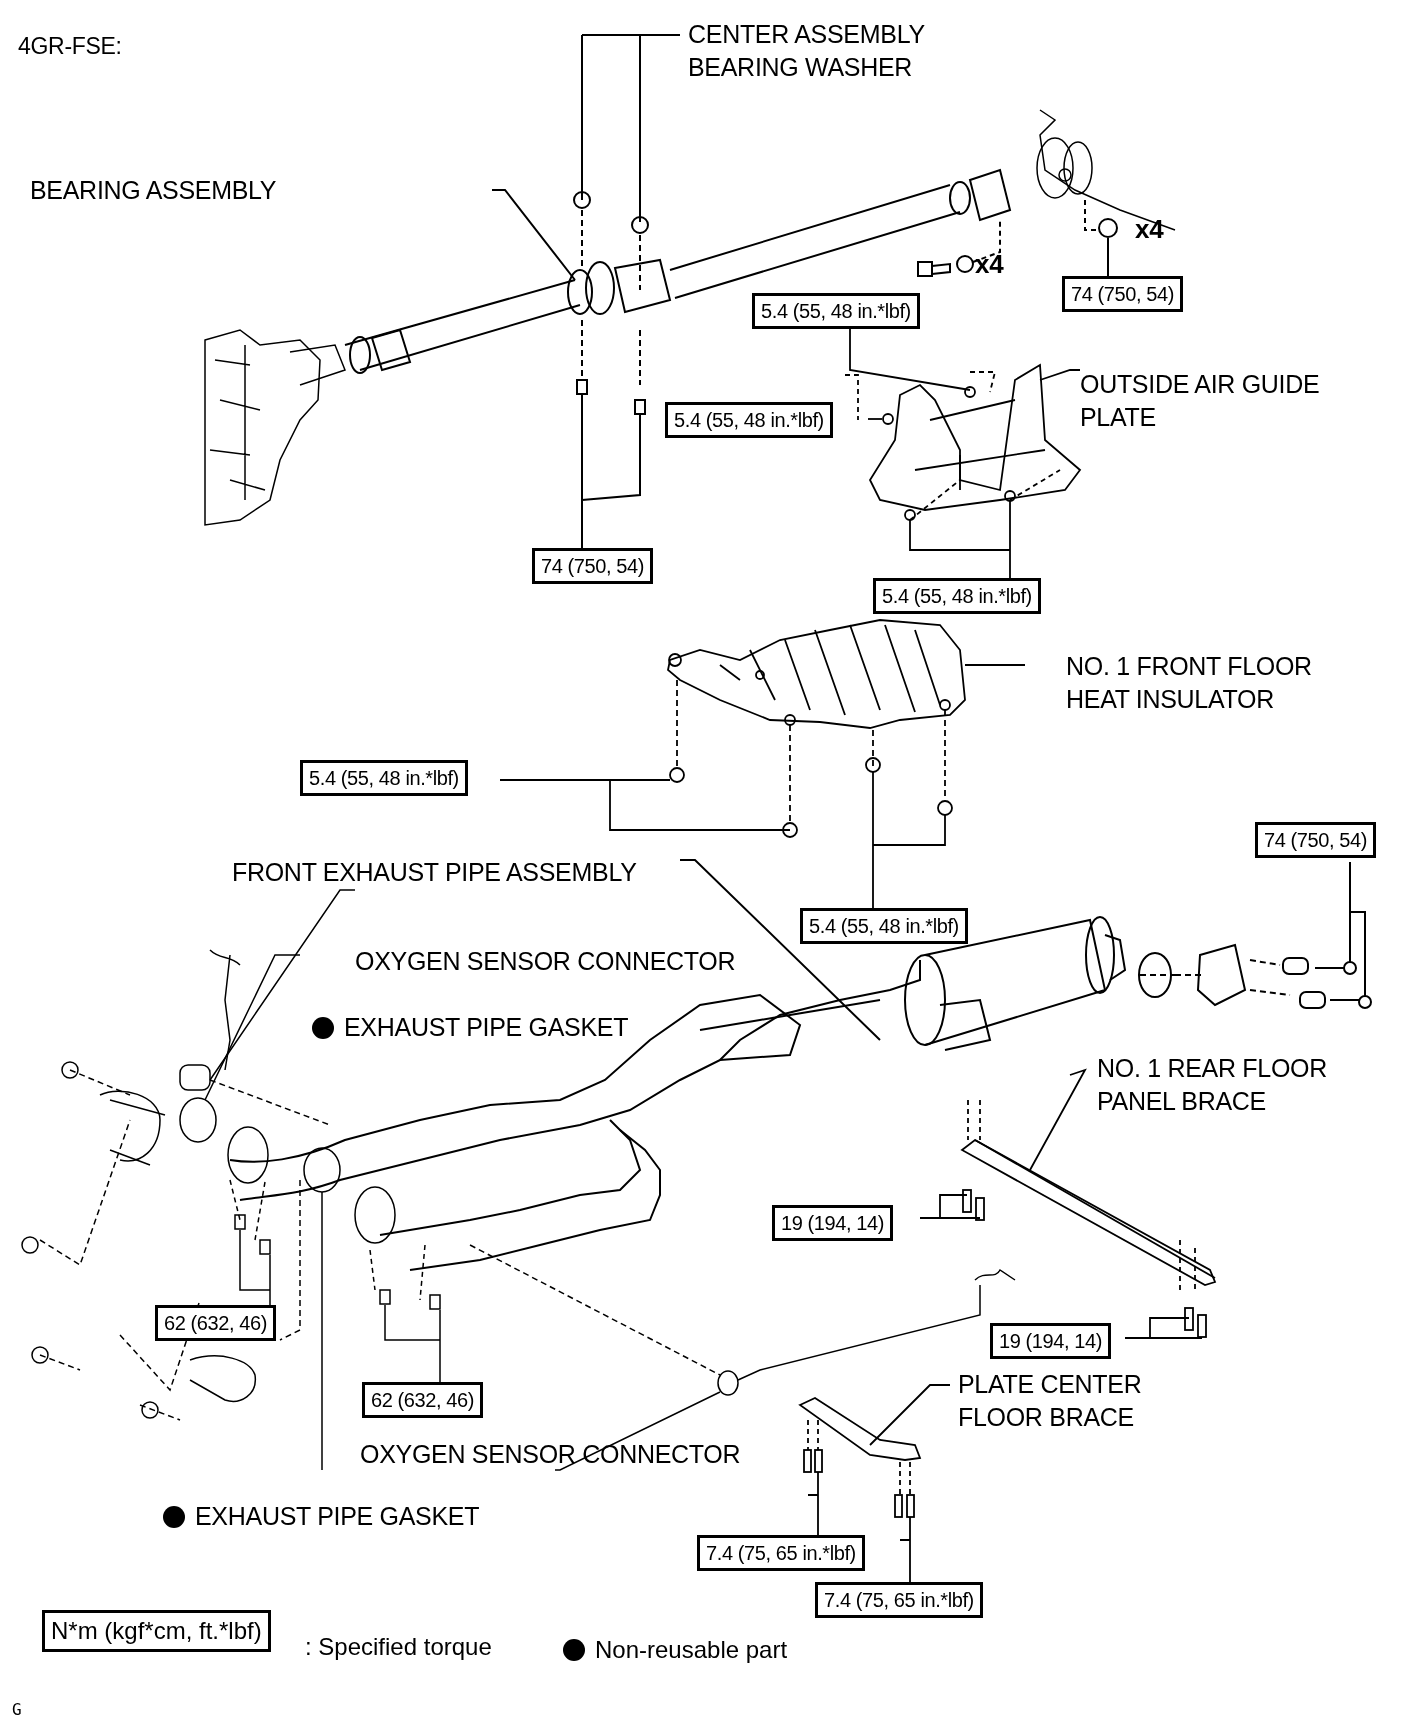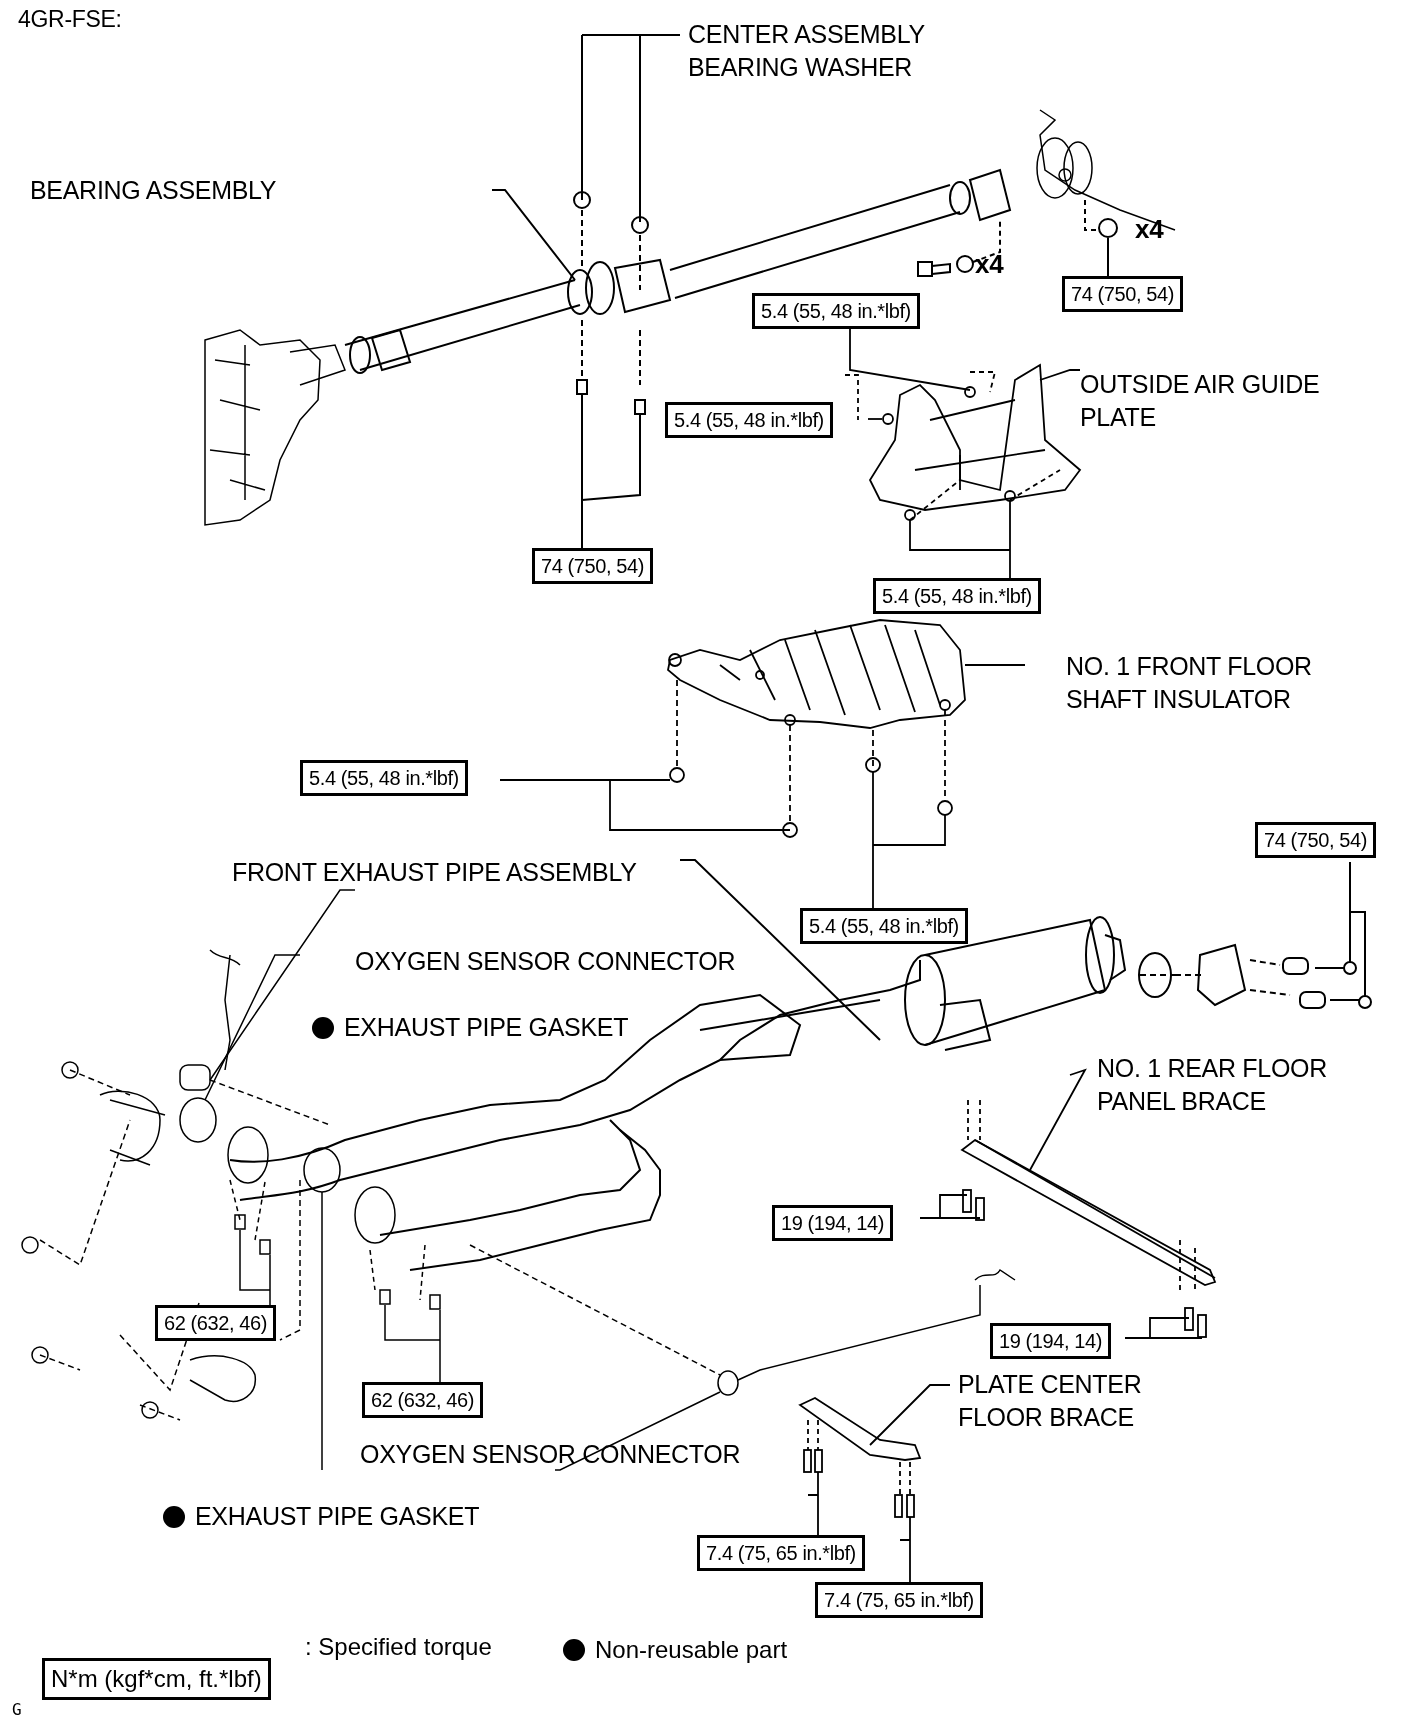--- a/index.html
+++ b/index.html
@@ -193,21 +193,21 @@
     <path d="M808 1420 L808 1450 M818 1420 L818 1450 M900 1462 L900 1495 M910 1462 L910 1495" stroke-dasharray="5 4"></path>
     <rect x="804" y="1450" width="7" height="22"></rect>
       <rect x="815" y="1450" width="7" height="22"></rect>
     <rect x="895" y="1495" width="7" height="22"></rect>
       <rect x="907" y="1495" width="7" height="22"></rect>
     <path d="M818 1472 L818 1495 L808 1495 M818 1495 L818 1535"></path>
     <path d="M910 1517 L910 1540 L900 1540 M910 1540 L910 1585"></path>
   </g>
 </svg>
 
-<div class="lbl" style="left:18px;top:3px;font-size:23px">4GR-FSE:</div>
+<div class="lbl" style="left:18px;top:30px;font-size:23px">4GR-FSE:</div>
 
 <div class="lbl" style="left:688px;top:18px">
   <div>CENTER ASSEMBLY</div>
   <div>BEARING WASHER</div>
 </div>
 
 <div class="lbl" style="left:30px;top:174px">
   <div>BEARING ASSEMBLY</div>
 </div>
 
@@ -221,21 +221,21 @@
 <div class="lbl" style="left:1080px;top:368px">
   <div>OUTSIDE AIR GUIDE</div>
   <div>PLATE</div>
 </div>
 
 <div class="box" style="left:532px;top:548px">74 (750, 54)</div>
 <div class="box" style="left:873px;top:578px">5.4 (55, 48 in.*lbf)</div>
 
 <div class="lbl" style="left:1066px;top:650px">
   <div>NO. 1 FRONT FLOOR</div>
-  <div>SHAFT INSULATOR</div>
+  <div>HEAT INSULATOR</div>
 </div>
 
 <div class="box" style="left:300px;top:760px">5.4 (55, 48 in.*lbf)</div>
 <div class="box" style="left:1255px;top:822px">74 (750, 54)</div>
 
 <div class="lbl" style="left:232px;top:856px">FRONT EXHAUST PIPE ASSEMBLY</div>
 
 <div class="box" style="left:800px;top:908px">5.4 (55, 48 in.*lbf)</div>
 
 <div class="lbl" style="left:355px;top:945px">OXYGEN SENSOR CONNECTOR</div>
@@ -258,17 +258,17 @@
 
 <div class="box" style="left:362px;top:1382px">62 (632, 46)</div>
 
 <div class="lbl" style="left:360px;top:1438px">OXYGEN SENSOR CONNECTOR</div>
 
 <div class="lbl" style="left:163px;top:1500px"><span class="dot"></span><span>EXHAUST PIPE GASKET</span></div>
 
 <div class="box" style="left:697px;top:1535px">7.4 (75, 65 in.*lbf)</div>
 <div class="box" style="left:815px;top:1582px">7.4 (75, 65 in.*lbf)</div>
 
-<div class="legend-box" style="left:42px;top:1658px">N*m (kgf*cm, ft.*lbf)</div>
+<div class="legend-box" style="left:42px;top:1610px">N*m (kgf*cm, ft.*lbf)</div>
 <div class="txt" style="left:305px;top:1633px">: Specified torque</div>
 <div class="txt" style="left:563px;top:1636px"><span class="dot"></span><span>Non-reusable part</span></div>
 
 <div class="small" style="left:12px;top:1700px">G</div>
 
 </body></html>

